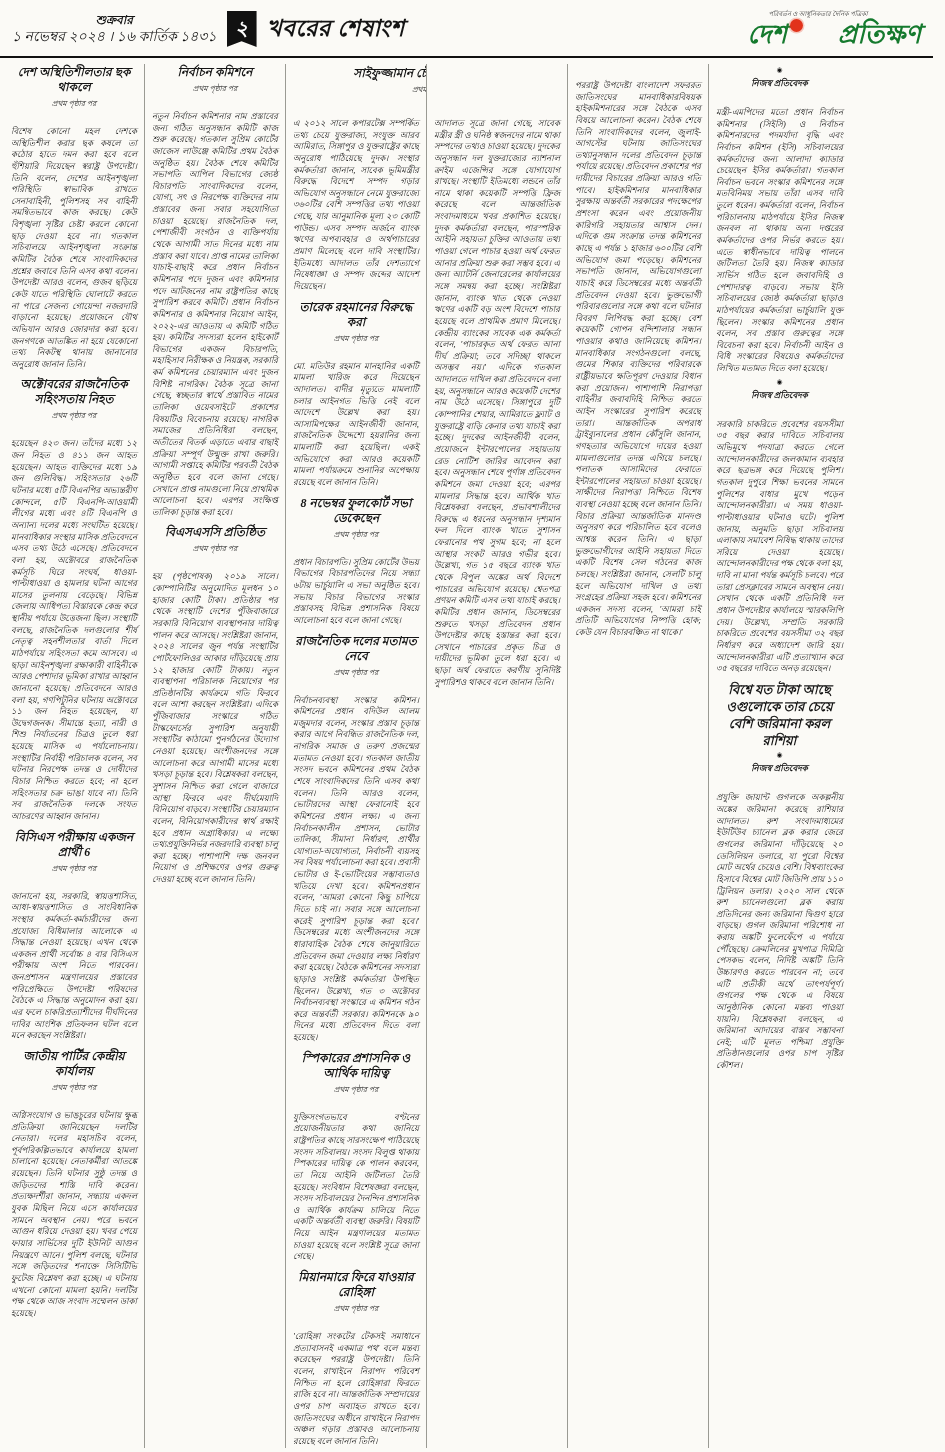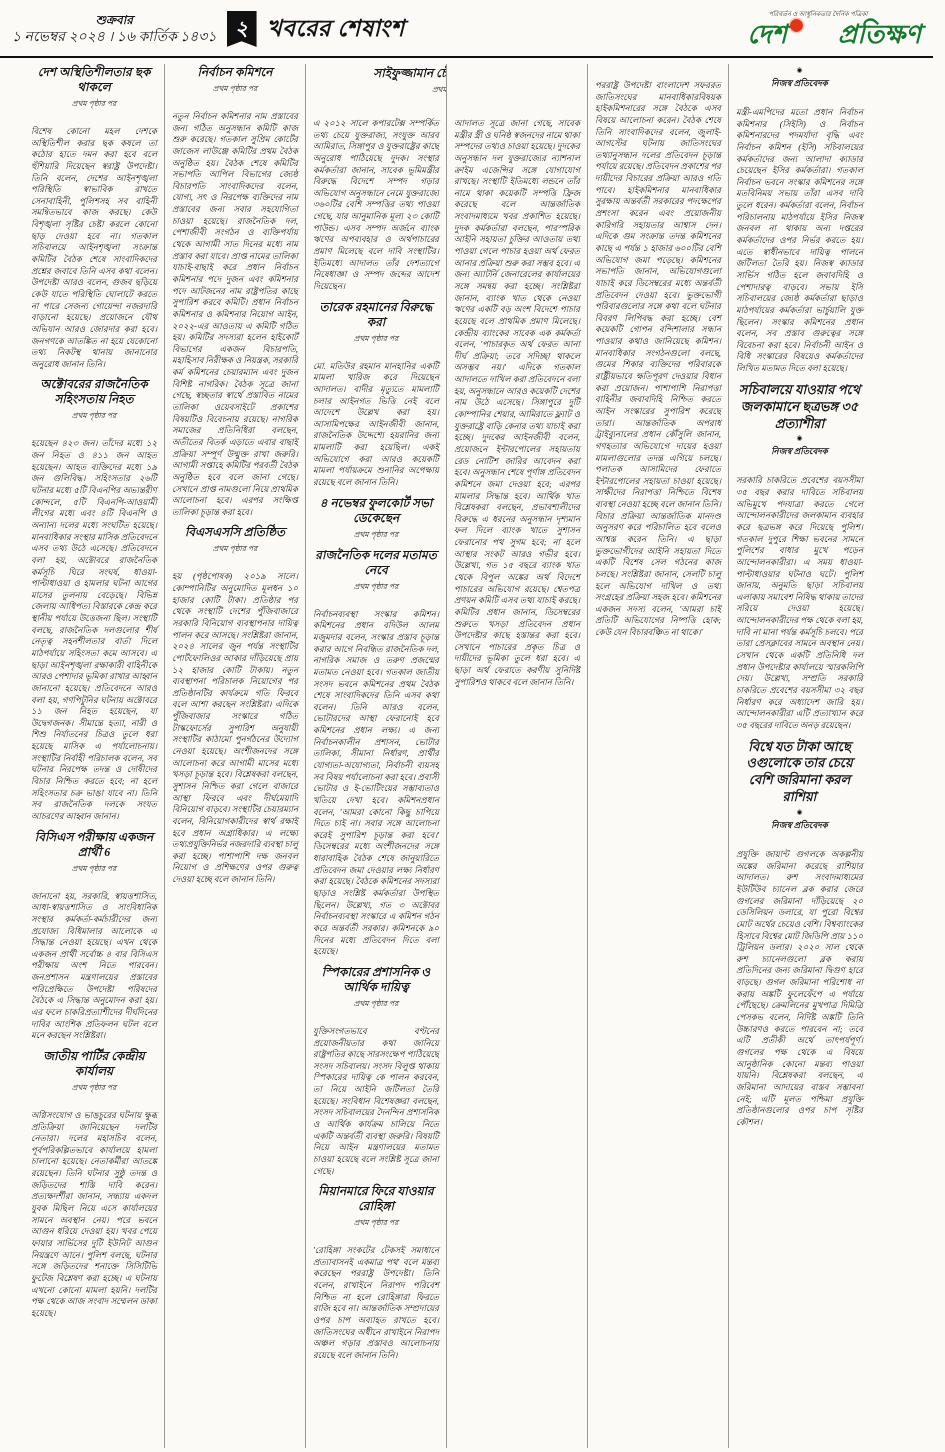--- a/index.html
+++ b/index.html
@@ -31,21 +31,21 @@
   .logo-tagline{font-size:6.5px;color:#333;margin-bottom:1px;}
   .logo-line{display:inline-flex;align-items:flex-end;}
   .logo-part{font-size:26px;font-weight:bold;line-height:1;margin-left:32px;}
   .sun{
     width:13px;height:13px;border-radius:50%;
     margin:0 3px 16px 3px;flex:0 0 auto;
     box-shadow:0 0 0 1.5px rgba(226,51,27,.25);
   }
 
   
-  .cols{display:flex;padding:6px 8px 0 24px;}
+  .cols{display:flex;padding:6px 8px 0 4px;}
   .col{
     width:141px;flex:0 0 141px;box-sizing:border-box;
     padding:0 7px;height:1384px;overflow:hidden;
     border-right:1px solid #9a9a93;
   }
   .col:last-child{border-right:none;}
 
   .hl{
     font-size:12px;line-height:1.25;font-weight:bold;
     text-align:center;margin:7px 0 2px 0;
@@ -140,22 +140,23 @@
           <div class="kick">প্রথম পৃষ্ঠার পর</div>
         </div>
         <p class="body">এ ২০১২ সালে কপারটেক্স সম্পর্কিত তথ্য চেয়ে যুক্তরাজ্য, সংযুক্ত আরব আমিরাত, সিঙ্গাপুর ও যুক্তরাষ্ট্রের কাছে অনুরোধ পাঠিয়েছে দুদক। সংস্থার কর্মকর্তারা জানান, সাবেক ভূমিমন্ত্রীর বিরুদ্ধে বিদেশে সম্পদ গড়ার অভিযোগ অনুসন্ধানে নেমে যুক্তরাজ্যে ৩৬০টির বেশি সম্পত্তির তথ্য পাওয়া গেছে, যার আনুমানিক মূল্য ২৩ কোটি পাউন্ড। এসব সম্পদ অর্জনে ব্যাংক ঋণের অপব্যবহার ও অর্থপাচারের প্রমাণ মিলেছে বলে দাবি সংস্থাটির। ইতিমধ্যে আদালত তাঁর দেশত্যাগে নিষেধাজ্ঞা ও সম্পদ জব্দের আদেশ দিয়েছেন।</p>
       </article>
       <article class="art">
         <h2 class="hl">তারেক রহমানের বিরুদ্ধে করা</h2>
         <div class="kick">প্রথম পৃষ্ঠার পর</div>
         <p class="body">মো. মতিউর রহমান মানহানির একটি মামলা খারিজ করে দিয়েছেন আদালত। বাদীর মৃত্যুতে মামলাটি চলার আইনগত ভিত্তি নেই বলে আদেশে উল্লেখ করা হয়। আসামিপক্ষের আইনজীবী জানান, রাজনৈতিক উদ্দেশ্যে হয়রানির জন্য মামলাটি করা হয়েছিল। একই অভিযোগে করা আরও কয়েকটি মামলা পর্যায়ক্রমে শুনানির অপেক্ষায় রয়েছে বলে জানান তিনি।</p>
       </article>
       <article class="art">
-        <h2 class="hl">৪ নভেম্বর ফুলকোর্ট সভা ডেকেছেন</h2>
-        <div class="kick">প্রথম পৃষ্ঠার পর</div>
+        <h2 class="hl">8 নভেম্বর ফুলকোর্ট সভা ডেকেছেন</h2>
+        <div class="kick">প্রথম পৃষ্ঠার পর</div>
+        <p class="body">প্রধান বিচারপতি। সুপ্রিম কোর্টের উভয় বিভাগের বিচারপতিদের নিয়ে সন্ধ্যা ৬টায় ভার্চুয়ালি এ সভা অনুষ্ঠিত হবে। সভায় বিচার বিভাগের সংস্কার প্রস্তাবসহ বিভিন্ন প্রশাসনিক বিষয়ে আলোচনা হবে বলে জানা গেছে।</p>
       </article>
       <article class="art">
         <h2 class="hl">রাজনৈতিক দলের মতামত নেবে</h2>
         <div class="kick">প্রথম পৃষ্ঠার পর</div>
         <p class="body">নির্বাচনব্যবস্থা সংস্কার কমিশন। কমিশনের প্রধান বদিউল আলম মজুমদার বলেন, সংস্কার প্রস্তাব চূড়ান্ত করার আগে নিবন্ধিত রাজনৈতিক দল, নাগরিক সমাজ ও তরুণ প্রজন্মের মতামত নেওয়া হবে। গতকাল জাতীয় সংসদ ভবনে কমিশনের প্রথম বৈঠক শেষে সাংবাদিকদের তিনি এসব কথা বলেন। তিনি আরও বলেন, ভোটারদের আস্থা ফেরানোই হবে কমিশনের প্রধান লক্ষ্য। এ জন্য নির্বাচনকালীন প্রশাসন, ভোটার তালিকা, সীমানা নির্ধারণ, প্রার্থীর যোগ্যতা-অযোগ্যতা, নির্বাচনী ব্যয়সহ সব বিষয় পর্যালোচনা করা হবে। প্রবাসী ভোটার ও ই-ভোটিংয়ের সম্ভাব্যতাও খতিয়ে দেখা হবে। কমিশনপ্রধান বলেন, 'আমরা কোনো কিছু চাপিয়ে দিতে চাই না। সবার সঙ্গে আলোচনা করেই সুপারিশ চূড়ান্ত করা হবে।' ডিসেম্বরের মধ্যে অংশীজনদের সঙ্গে ধারাবাহিক বৈঠক শেষে জানুয়ারিতে প্রতিবেদন জমা দেওয়ার লক্ষ্য নির্ধারণ করা হয়েছে। বৈঠকে কমিশনের সদস্যরা ছাড়াও সংশ্লিষ্ট কর্মকর্তারা উপস্থিত ছিলেন। উল্লেখ্য, গত ৩ অক্টোবর নির্বাচনব্যবস্থা সংস্কারে এ কমিশন গঠন করে অন্তর্বর্তী সরকার। কমিশনকে ৯০ দিনের মধ্যে প্রতিবেদন দিতে বলা হয়েছে।</p>
       </article>
       <article class="art">
         <h2 class="hl">স্পিকারের প্রশাসনিক ও আর্থিক দায়িত্ব</h2>
         <div class="kick">প্রথম পৃষ্ঠার পর</div>
         <p class="body">যুক্তিসংগতভাবে বণ্টনের প্রয়োজনীয়তার কথা জানিয়ে রাষ্ট্রপতির কাছে সারসংক্ষেপ পাঠিয়েছে সংসদ সচিবালয়। সংসদ বিলুপ্ত থাকায় স্পিকারের দায়িত্ব কে পালন করবেন, তা নিয়ে আইনি জটিলতা তৈরি হয়েছে। সংবিধান বিশেষজ্ঞরা বলছেন, সংসদ সচিবালয়ের দৈনন্দিন প্রশাসনিক ও আর্থিক কার্যক্রম চালিয়ে নিতে একটি অন্তর্বর্তী ব্যবস্থা জরুরি। বিষয়টি নিয়ে আইন মন্ত্রণালয়ের মতামত চাওয়া হয়েছে বলে সংশ্লিষ্ট সূত্রে জানা গেছে।</p>
@@ -181,21 +182,20 @@
 
     <section class="col">
       <article class="art">
         <div class="byline">
           <span class="bicon">◉</span>
           <span>নিজস্ব প্রতিবেদক</span>
         </div>
         <p class="body">মন্ত্রী-এমপিদের মতো প্রধান নির্বাচন কমিশনার (সিইসি) ও নির্বাচন কমিশনারদের পদমর্যাদা বৃদ্ধি এবং নির্বাচন কমিশন (ইসি) সচিবালয়ের কর্মকর্তাদের জন্য আলাদা ক্যাডার চেয়েছেন ইসির কর্মকর্তারা। গতকাল নির্বাচন ভবনে সংস্কার কমিশনের সঙ্গে মতবিনিময় সভায় তাঁরা এসব দাবি তুলে ধরেন। কর্মকর্তারা বলেন, নির্বাচন পরিচালনায় মাঠপর্যায়ে ইসির নিজস্ব জনবল না থাকায় অন্য দপ্তরের কর্মকর্তাদের ওপর নির্ভর করতে হয়। এতে স্বাধীনভাবে দায়িত্ব পালনে জটিলতা তৈরি হয়। নিজস্ব ক্যাডার সার্ভিস গঠিত হলে জবাবদিহি ও পেশাদারত্ব বাড়বে। সভায় ইসি সচিবালয়ের জ্যেষ্ঠ কর্মকর্তারা ছাড়াও মাঠপর্যায়ের কর্মকর্তারা ভার্চুয়ালি যুক্ত ছিলেন। সংস্কার কমিশনের প্রধান বলেন, সব প্রস্তাব গুরুত্বের সঙ্গে বিবেচনা করা হবে। নির্বাচনী আইন ও বিধি সংস্কারের বিষয়েও কর্মকর্তাদের লিখিত মতামত দিতে বলা হয়েছে।</p>
       </article>
       <article class="art">
-        <h2 class="hl hl-lg">সচিবালয়ে যাওয়ার পথে জলকামানে ছত্রভঙ্গ ৩৫ প্রত্যাশীরা</h2>
         <div class="byline">
           <span class="bicon">◉</span>
           <span>নিজস্ব প্রতিবেদক</span>
         </div>
         <p class="body">সরকারি চাকরিতে প্রবেশের বয়সসীমা ৩৫ বছর করার দাবিতে সচিবালয় অভিমুখে পদযাত্রা করতে গেলে আন্দোলনকারীদের জলকামান ব্যবহার করে ছত্রভঙ্গ করে দিয়েছে পুলিশ। গতকাল দুপুরে শিক্ষা ভবনের সামনে পুলিশের বাধার মুখে পড়েন আন্দোলনকারীরা। এ সময় ধাওয়া-পাল্টাধাওয়ার ঘটনাও ঘটে। পুলিশ জানায়, অনুমতি ছাড়া সচিবালয় এলাকায় সমাবেশ নিষিদ্ধ থাকায় তাদের সরিয়ে দেওয়া হয়েছে। আন্দোলনকারীদের পক্ষ থেকে বলা হয়, দাবি না মানা পর্যন্ত কর্মসূচি চলবে। পরে তারা প্রেসক্লাবের সামনে অবস্থান নেয়। সেখান থেকে একটি প্রতিনিধি দল প্রধান উপদেষ্টার কার্যালয়ে স্মারকলিপি দেয়। উল্লেখ্য, সম্প্রতি সরকারি চাকরিতে প্রবেশের বয়সসীমা ৩২ বছর নির্ধারণ করে অধ্যাদেশ জারি হয়। আন্দোলনকারীরা এটি প্রত্যাখ্যান করে ৩৫ বছরের দাবিতে অনড় রয়েছেন।</p>
       </article>
       <article class="art">
         <h2 class="hl hl-lg">বিশ্বে যত টাকা আছে ওগুলোকে তার চেয়ে বেশি জরিমানা করল রাশিয়া</h2>
         <div class="byline">
           <span class="bicon">◉</span>

